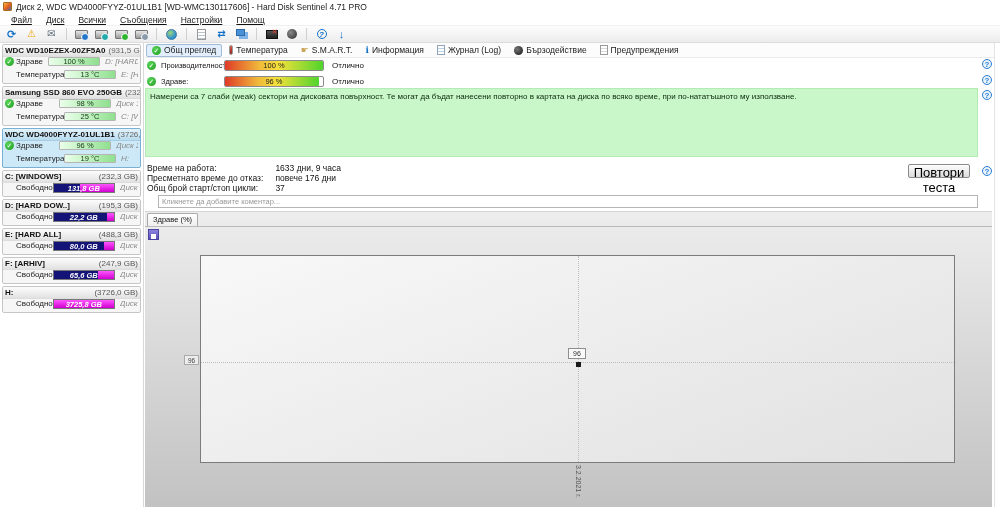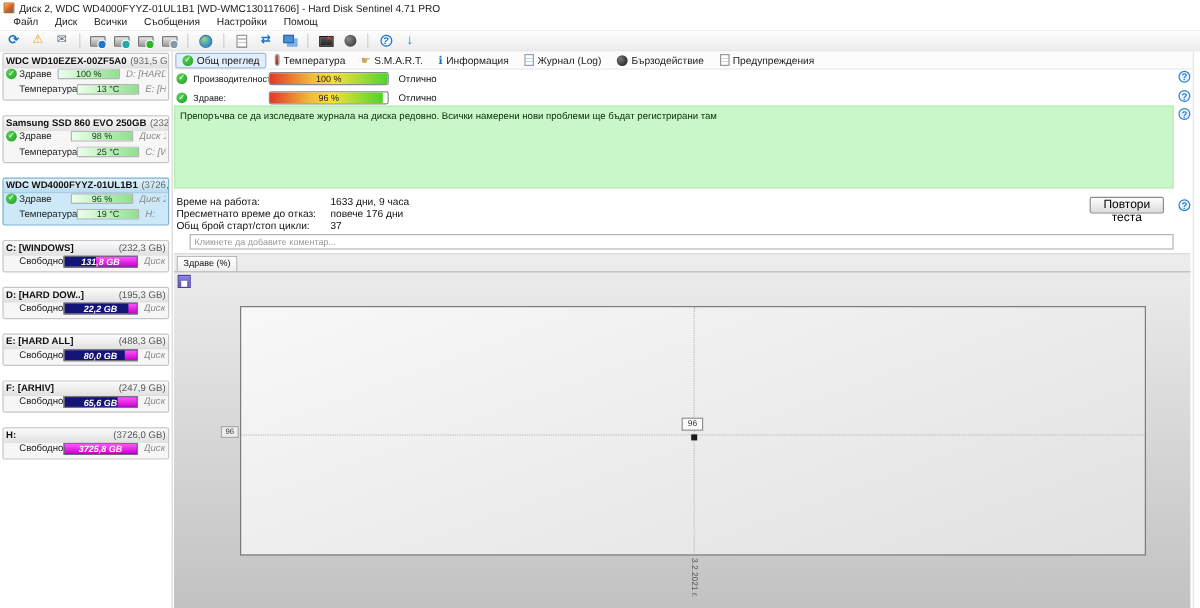--- a/index.html
+++ b/index.html
@@ -4,21 +4,21 @@
 <style>
   * { box-sizing: border-box; margin:0; padding:0; }
   html,body { background:#888; }
   body { font-family:"Liberation Sans","DejaVu Sans",sans-serif; }
   .app { position:relative; width:1000px; height:507px; background:#fff; overflow:hidden; font-size:8.5px; color:#111; }
 
   
   .titlebar { height:13px; display:flex; align-items:center; padding-left:3px; background:#fff; font-size:8.5px; color:#222; }
   .app-ico { width:9px; height:9px; margin-right:4px; border-radius:1px;
              background:linear-gradient(135deg,#ffb340 0%,#e05a1e 55%,#3f6fb5 100%); border:1px solid #a86a20; }
-  .menubar { height:13px; display:flex; align-items:flex-start; padding-left:4px; background:#fff; border-bottom:1px solid #f0f0f0; }
+  .menubar { height:13px; display:flex; align-items:flex-end; padding-left:4px; background:#fff; border-bottom:1px solid #f0f0f0;text-decoration:underline; }
   .menu-item { padding:0 7px; color:#222; cursor:default; }
   .toolbar { height:17px; display:flex; align-items:center; gap:5px; padding-left:4px;
              background:linear-gradient(#fdfdfd,#ececec); border-bottom:1px solid #dcdcdc; }
   .tsep { width:1px; height:12px; background:#d0d0d0; margin:0 2px; }
   .tbtn { display:inline-flex; align-items:center; justify-content:center; width:15px; height:14px; cursor:pointer; }
   .tb { display:inline-block; line-height:1; }
   .tb-refresh::before { content:"⟳"; color:#1471c9; font-weight:bold; font-size:11px; }
   .tb-warn::before { content:"⚠"; color:#f3a712; font-size:10px; }
   .tb-report::before { content:"✉"; color:#5a6b7a; font-size:10px; }
   .dsk { width:13px; height:9px; background:linear-gradient(#e8e8e8,#9a9a9a); border:1px solid #777; border-radius:1px; position:relative; }
@@ -35,21 +35,21 @@
   .tb-help { width:10px; height:10px; border-radius:50%; border:1px solid #1471c9; color:#1471c9; font-size:8px; font-weight:bold; text-align:center; line-height:9px; }
   .tb-help::before { content:"?"; }
   .tb-dl::before { content:"↓"; color:#1471c9; font-weight:bold; font-size:11px; }
 
   
   .sidebar { position:absolute; left:0; top:43px; bottom:0; width:144px; background:#fff; border-right:1px solid #d8d8d8; padding:1px 2px; overflow:hidden; }
   .main { position:absolute; left:145px; top:43px; right:0; bottom:0; background:#fff; }
   .right-strip { position:absolute; right:0; top:43px; bottom:0; width:6px; background:#fff; border-left:1px solid #e4e4e4; }
 
   
-  .card { border:1px solid #c6c6c6; border-radius:2px; margin-bottom:12px; background:#f6f6f6; overflow:hidden; cursor:pointer; }
+  .card { border:1px solid #c6c6c6; border-radius:2px; margin-bottom:2px; background:#f6f6f6; overflow:hidden; cursor:pointer; }
   .card.selected { background:#cde9f7; border-color:#7ab0d4; }
   .c-head { display:flex; align-items:center; white-space:nowrap; overflow:hidden; height:12px;
             background:linear-gradient(#fcfcfc,#e2e2e2); border-bottom:1px solid #ddd; padding:0 2px; font-size:8px; }
   .card.selected .c-head { background:linear-gradient(#e3f3fc,#b9dcef); border-bottom-color:#a6cde4; }
   .c-model { font-weight:bold; }
   .c-size { color:#666; margin-left:3px; }
   .c-corner { color:#888; font-style:italic; margin-left:auto; padding-left:3px; }
   .c-row { display:flex; align-items:flex-start; height:13px; padding:0 2px; white-space:nowrap; overflow:hidden; font-size:8px; }
   .okc { flex:0 0 9px; width:9px; height:9px; border-radius:50%; background:radial-gradient(circle at 35% 35%,#57d457,#1f9b1f); color:#fff; font-size:7px; line-height:9px; text-align:center; margin-right:2px; }
   .okc::before { content:"✓"; }
@@ -85,21 +85,21 @@
              background:linear-gradient(90deg,#e03a28 0%,#f0b93a 35%,#f5e13a 55%,#4fd42c 100%); }
   .g-bar b { position:absolute; inset:0; font-weight:normal; text-align:center; font-size:7.5px; line-height:10px; color:#222; }
   .g-status { position:absolute; left:185px; font-size:8px; }
 
   .greenbox { position:absolute; left:0; right:22px; top:45px; height:69px; background:#c9f7c9; border:1px solid #b2ecb2; padding:3px 4px; line-height:10px; font-size:8px; color:#0a2a0a; overflow:hidden; }
   .greenbox .bold { font-weight:bold; margin-top:10px; }
 
   .stat-row { position:absolute; left:2px; height:10px; white-space:nowrap; }
   .stat-lab { display:inline-block; width:126px; }
   .stat-val { font-weight:normal; }
-  .retest-btn { position:absolute; right:30px; top:121px; width:62px; height:14px; font-size:10px;
+  .retest-btn { position:absolute; right:30px; top:121px; width:62px; height:14px; font-size:13px;
                 background:linear-gradient(#fefefe,#dcdcdc); border:1px solid #8a8a8a; border-radius:2px; cursor:pointer; font-family:inherit; }
   .help-ic { position:absolute; right:8px; width:10px; height:10px; border-radius:50%; border:1px solid #2a7fd4; color:#2a7fd4; background:#eaf3fc; font-size:8px; font-weight:bold; line-height:9px; text-align:center; cursor:pointer; }
   .help-ic::before { content:"?"; }
 
   .comment-input { position:absolute; left:0; right:22px; top:152px; height:13px; border:1px solid #b5b5b5; font-size:7.5px; padding:0 3px; color:#333; font-family:inherit;margin-left:13px; }
   .comment-input::placeholder { color:#999; }
 
   
   .chart-panel { position:absolute; left:0; right:8px; top:168px; bottom:0; background:linear-gradient(#ededed,#c2c2c2); border-top:1px solid #d5d5d5; }
   .subtab { position:absolute; left:2px; top:1px; height:13px; padding:0 5px; background:linear-gradient(#fff,#eee); border:1px solid #aaa; border-bottom:none; border-radius:2px 2px 0 0; font-size:7.5px; line-height:12px; cursor:pointer; }
@@ -387,21 +387,21 @@
       <span class="okc"></span>
       <span class="g-lab">Здраве:</span>
       <span class="g-bar">
           <i style="width: 96%;"></i>
           <b>96 %</b>
         </span>
       <span class="g-status">Отлично</span>
     </div>
 
     <div class="greenbox">
-      <div>Препоръчва се да изследвате журнала на диска редовно. Всички намерени нови проблеми ще бъдат регистрирани там</div>
+      <div>Намерени са 7 слаби (weak) сектори на дисковата повърхност. Те могат да бъдат нанесени повторно в картата на диска по всяко време, при по-нататъшното му използване.</div>
     </div>
 
     <div class="stat-row" style="top:120px">
       <span class="stat-lab">Време на работа:</span>
       <span class="stat-val">1633 дни, 9 часа</span>
     </div>
     <div class="stat-row" style="top:130px">
       <span class="stat-lab">Пресметнато време до отказ:</span>
       <span class="stat-val">повече 176 дни</span>
     </div>

